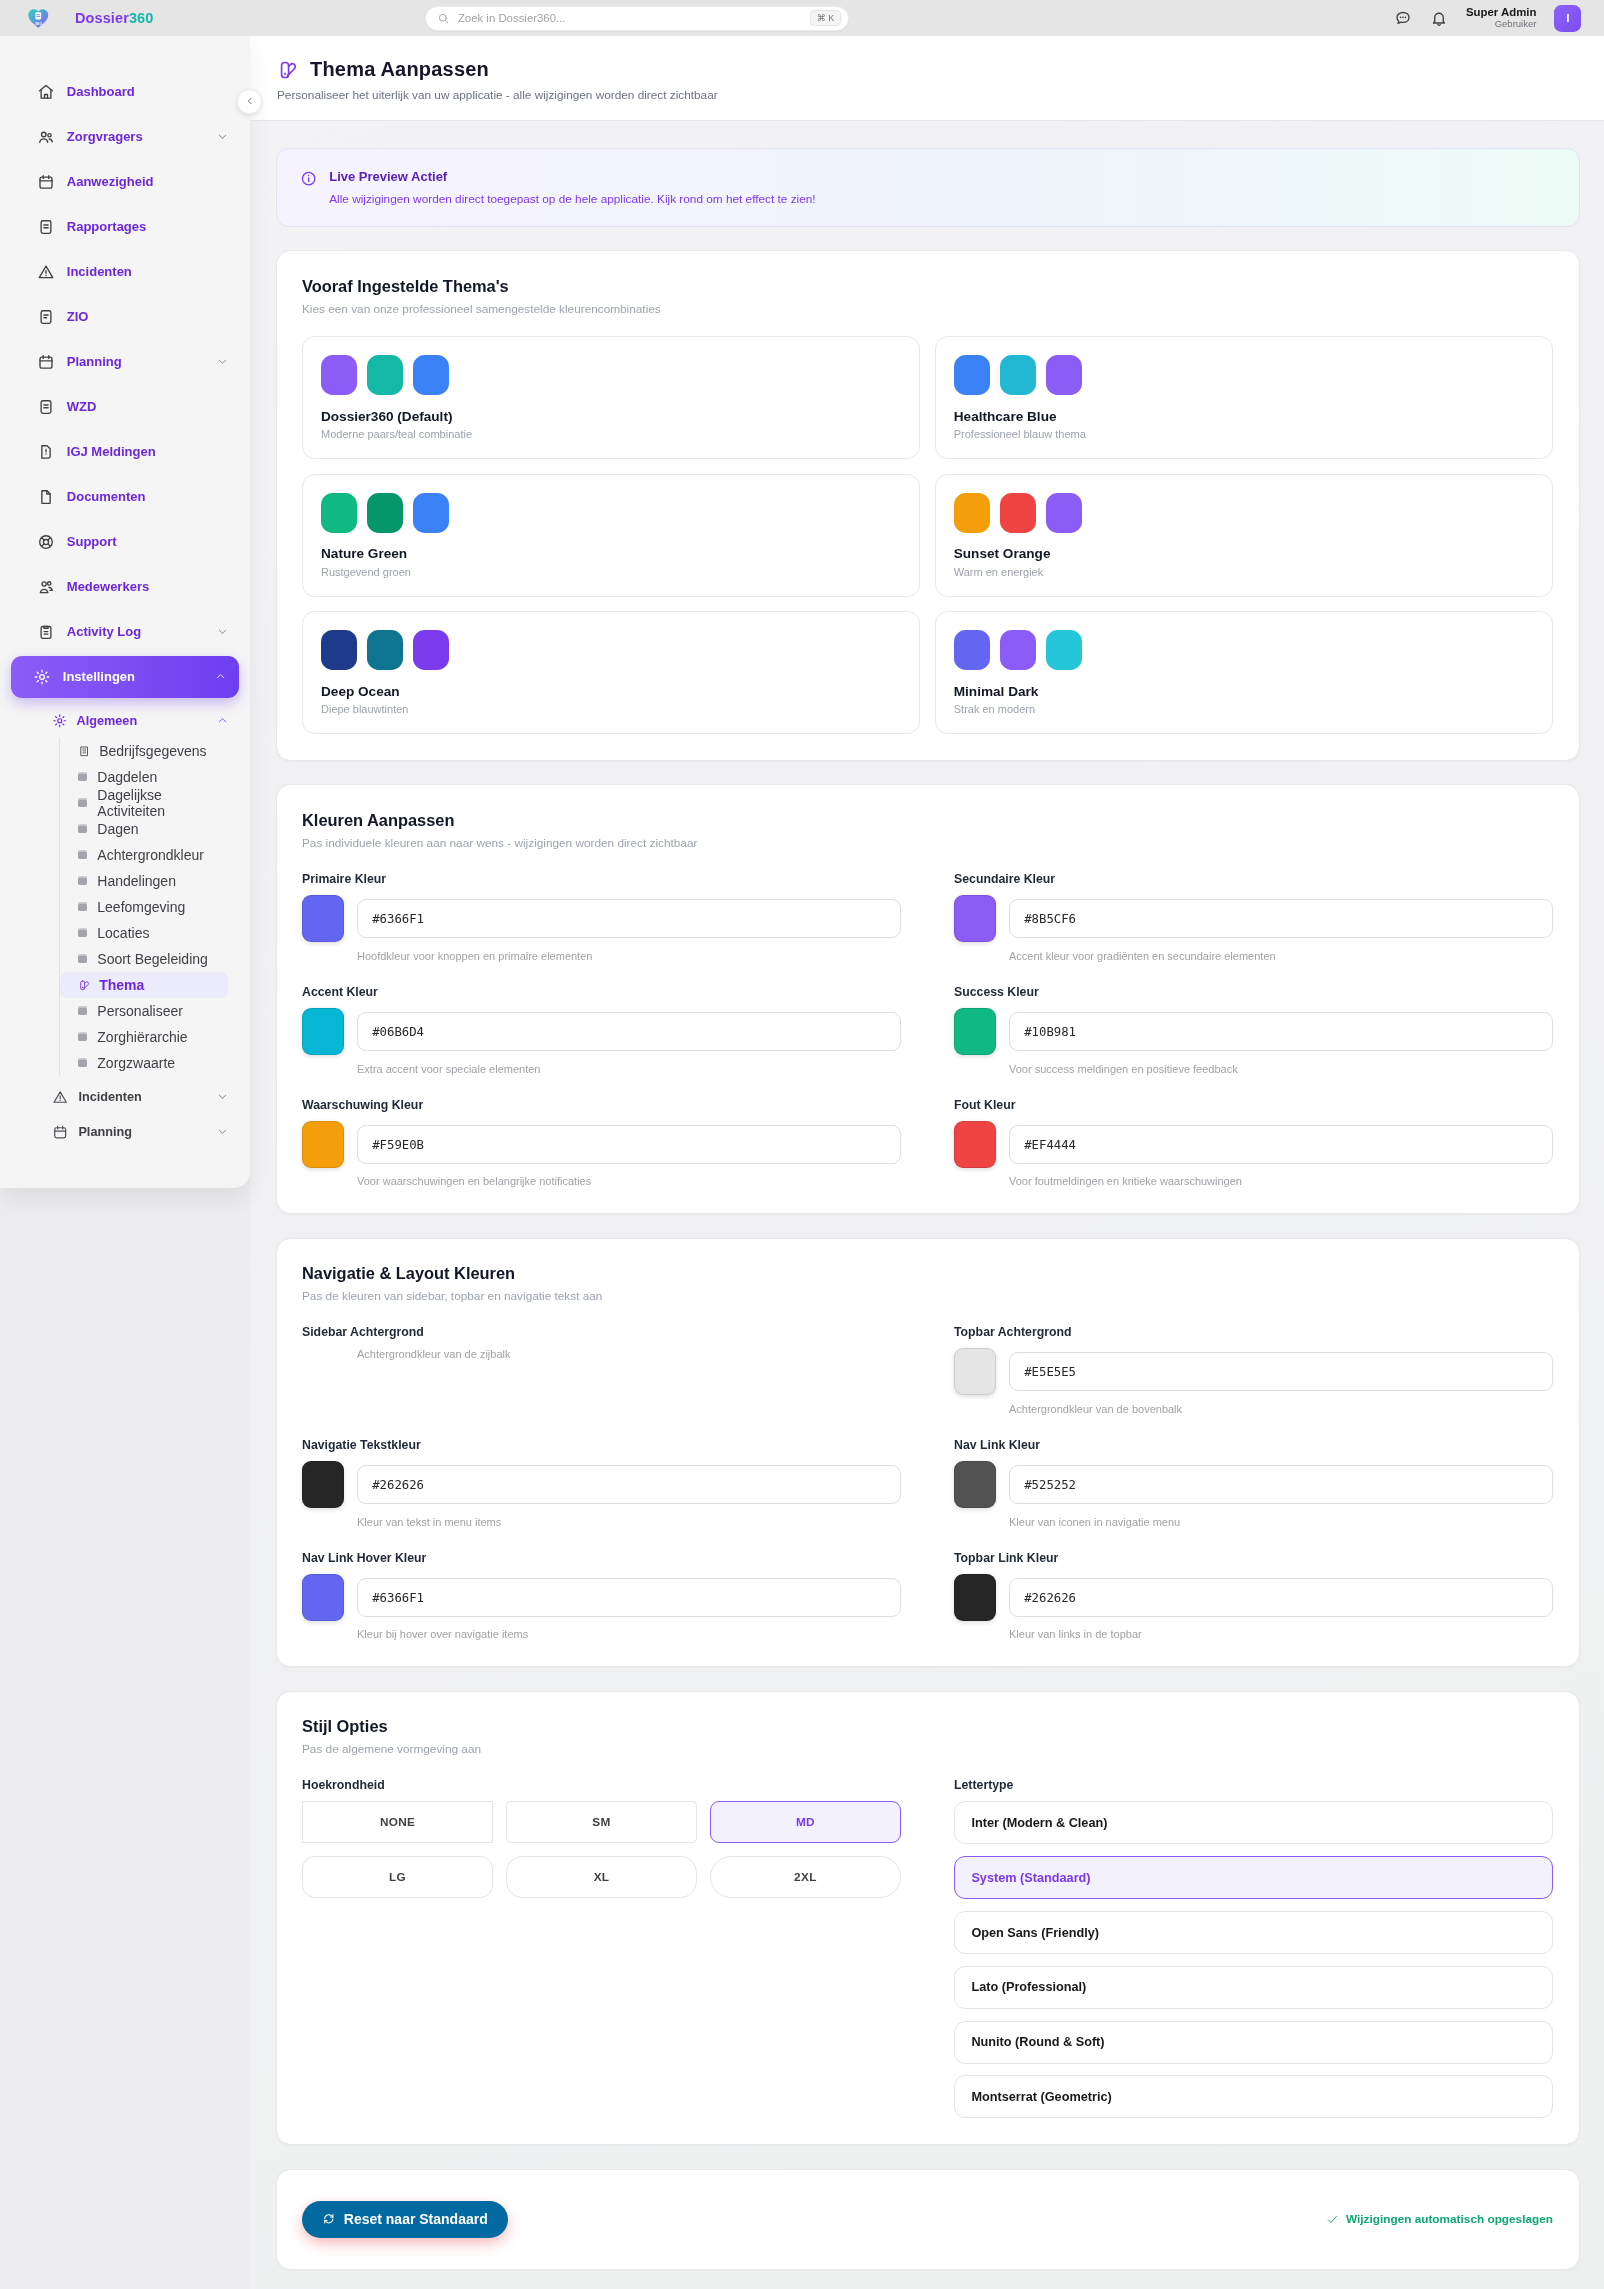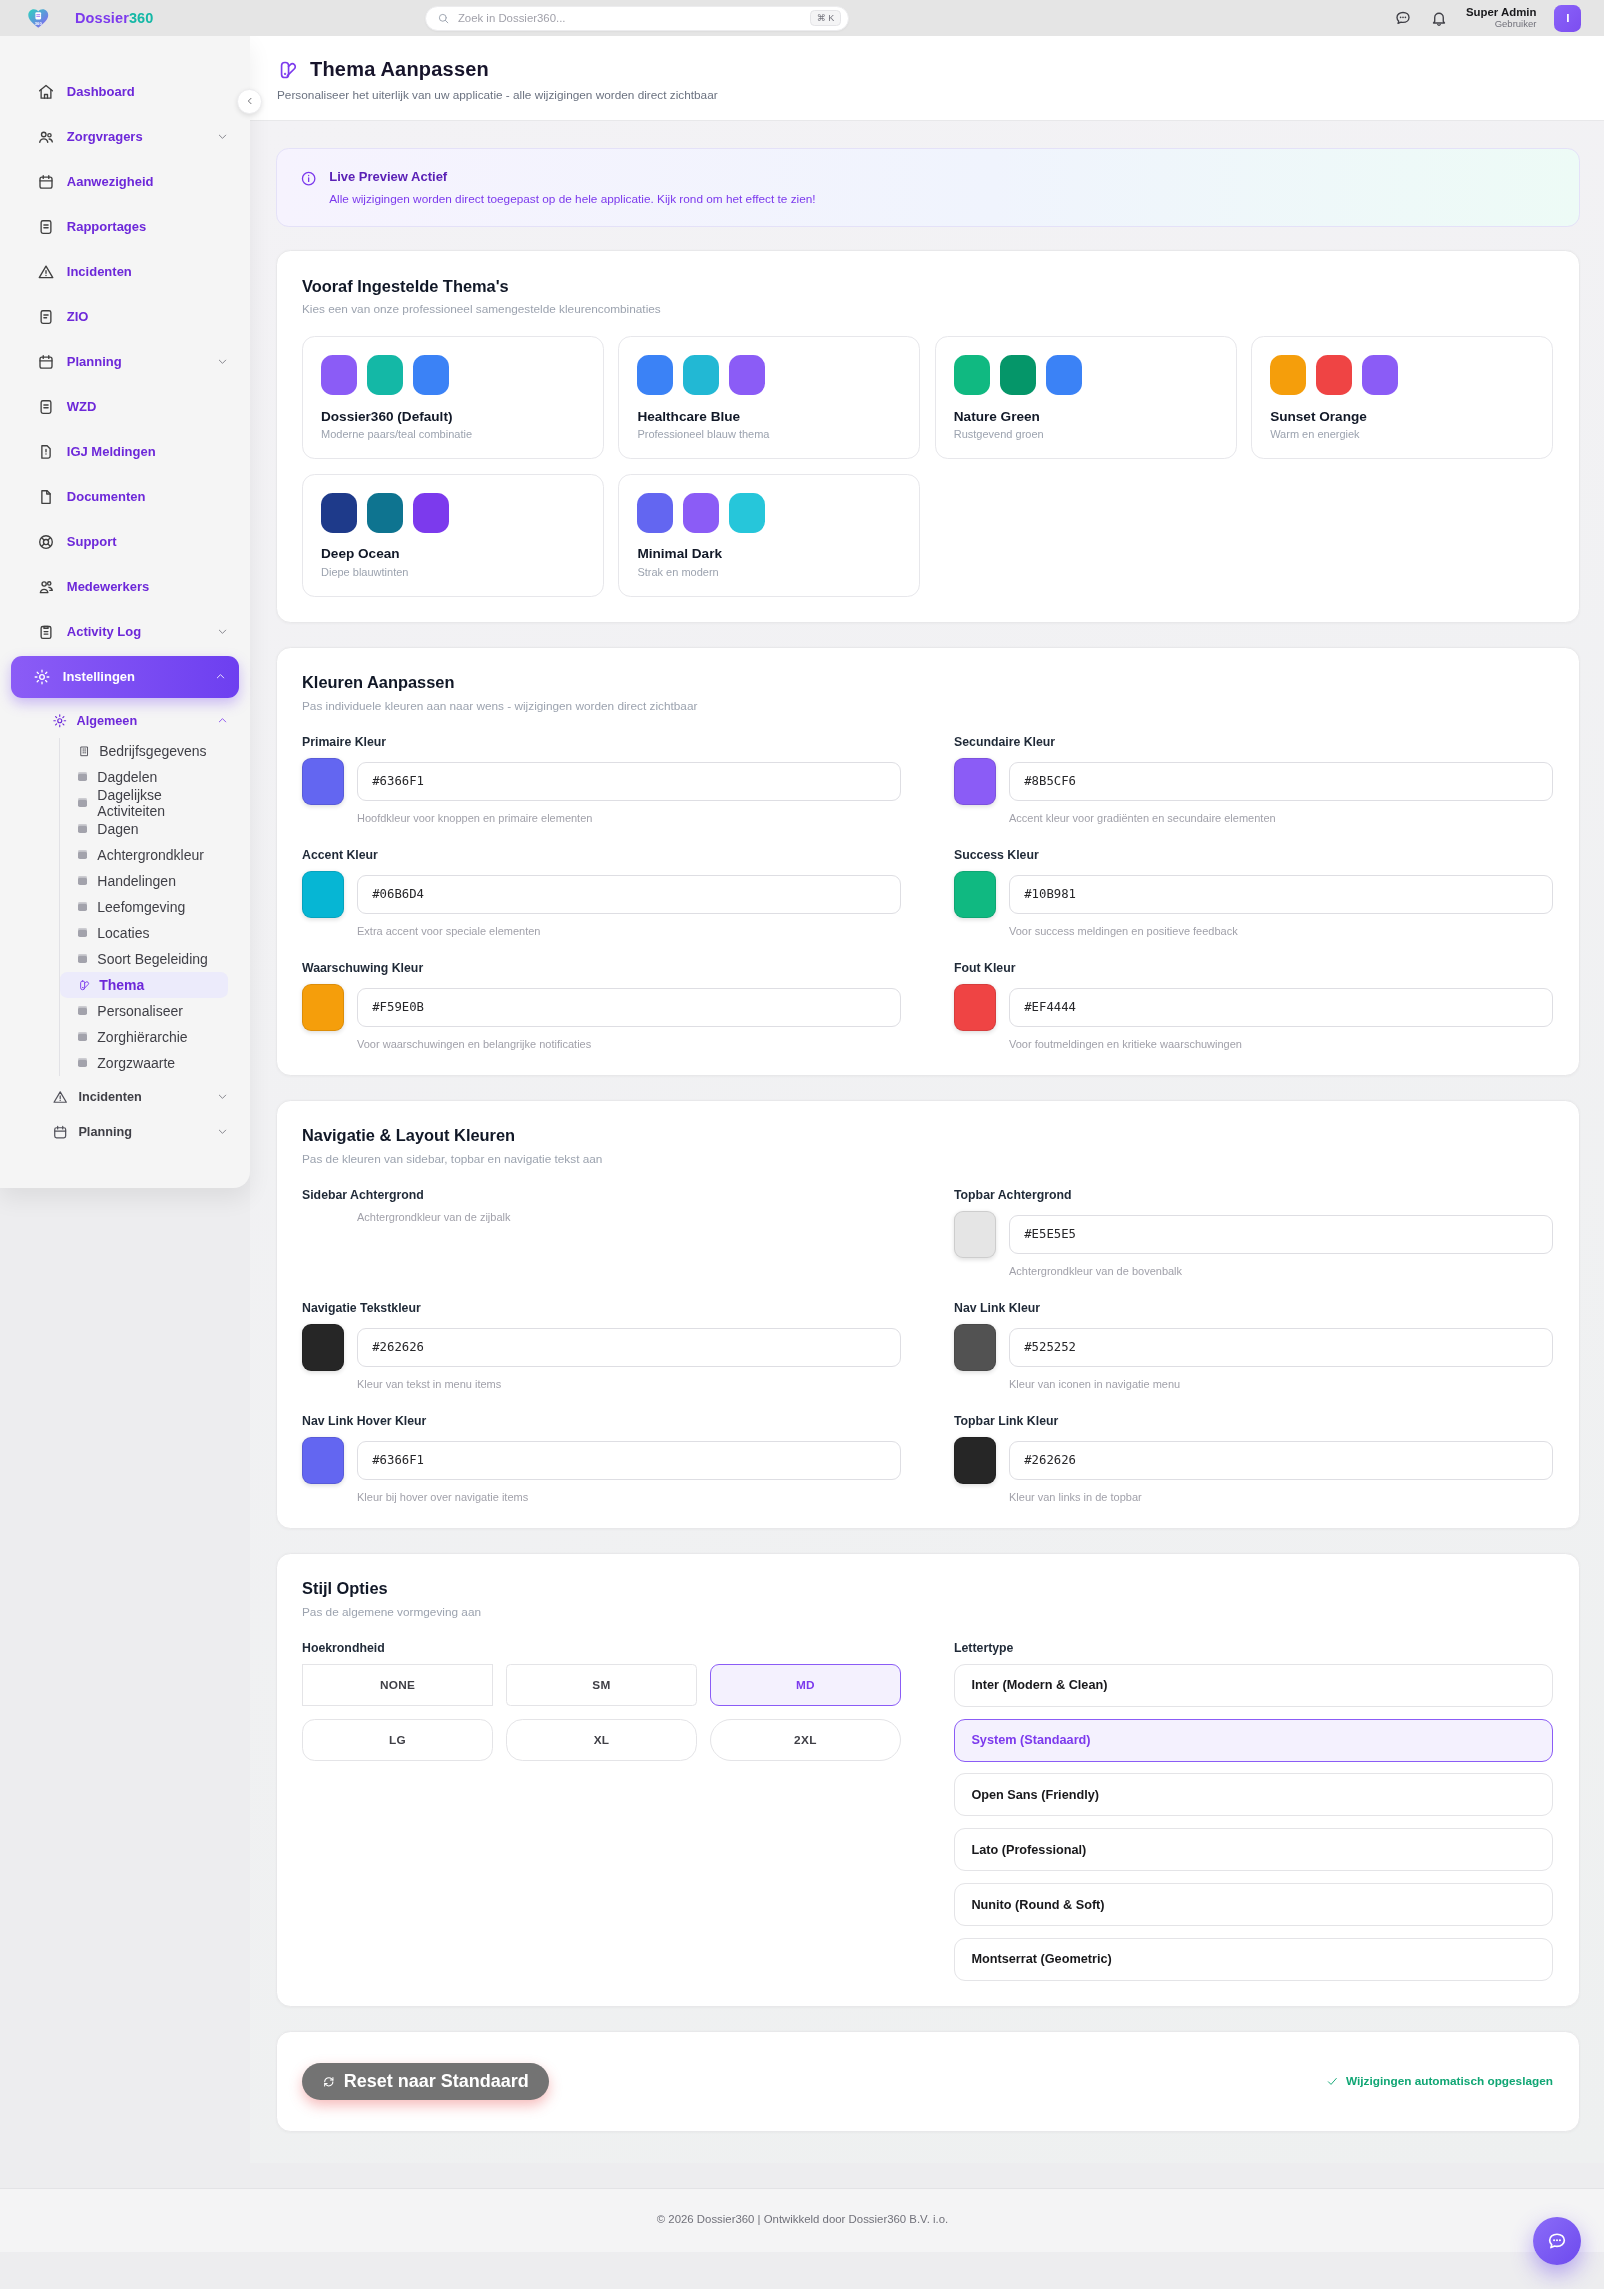--- a/index.html
+++ b/index.html
@@ -128,21 +128,21 @@
   .banner-title { font-size: 13px; font-weight: 800; color: #5B21B6; }
   .banner-text { font-size: 11.8px; color: #7C3AED; margin-top: 7.3px; }
 
   .card {
     background: #fff; border: 0.9px solid #E8E8EA; border-radius: 14.5px;
     padding: 25.5px; margin-top: 23.6px; box-shadow: 0 0.9px 2.7px rgba(0,0,0,.03);
   }
   .card-title { font-size: 16.4px; font-weight: 800; color: #111827; }
   .card-sub { font-size: 11.8px; color: #9CA3AF; margin-top: 6.4px; }
 
-  .preset-grid { display: grid; grid-template-columns: repeat(4,1fr); gap: 14.5px; margin-top: 20px; }
+  .preset-grid { display: grid; grid-template-columns: repeat(2,1fr); gap: 14.5px; margin-top: 20px; }
   .preset {
     border: 1.4px solid #E7E7EB; border-radius: 12.7px; padding: 18px; cursor: pointer; background: #fff;
   }
   .preset-swatches { display: flex; gap: 10px; }
   .preset-swatch { width: 36px; height: 40px; border-radius: 11.8px; }
   .preset-name { font-size: 13.6px; font-weight: 800; color: #111827; margin-top: 13.6px; }
   .preset-desc { font-size: 11px; color: #9CA3AF; margin-top: 4.5px; }
 
   .field-grid { display: grid; grid-template-columns: 1fr 1fr; column-gap: 53px; row-gap: 23.6px; margin-top: 22px; }
   .field-label { font-size: 12.3px; font-weight: 700; color: #1F2937; margin-bottom: 9px; }
@@ -171,21 +171,21 @@
   .font-option {
     height: 43px; border: 1.4px solid #E4E4E7; border-radius: 11px; background: #fff;
     display: flex; align-items: center; padding: 0 16.4px; cursor: pointer;
     font-size: 12.7px; font-weight: 700; color: #18181B;
   }
   .font-option.selected { border-color: #8B5CF6; background: #F4F1FE; color: #7C3AED; }
 
   .reset-card { display: flex; align-items: center; justify-content: space-between; padding: 31px 25.5px; }
   .reset-btn {
     display: flex; align-items: center; gap: 8.2px; border: 0; cursor: pointer;
-    background: #737373; color: #fff; font-family: inherit; font-size: 18px; font-weight: 700;
+    background: #0369a1; color: #fff; font-family: inherit; font-size: 14px; font-weight: 700;
     padding: 0 20px; height: 37px; border-radius: 19px;
     box-shadow: 0 5.5px 12.7px rgba(229,62,62,.35);
   }
   .reset-btn svg { width: 13.6px; height: 13.6px; }
   .autosave { display: flex; align-items: center; gap: 7.3px; color: #10A674; font-size: 11.8px; font-weight: 600; }
   .autosave svg { width: 12.7px; height: 12.7px; }
 
   footer {
     margin-top: 25.5px; border-top: 0.9px solid #E3E3E6; background: #F4F4F5;
     padding: 23.6px 0 27px; text-align: center;

